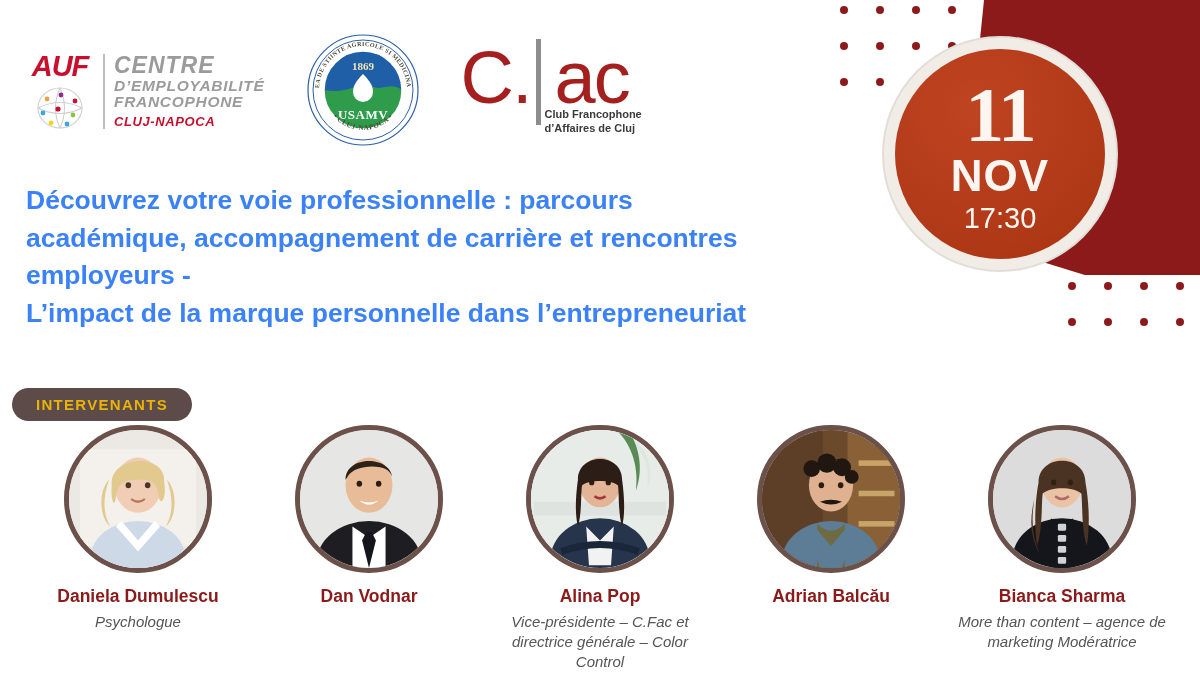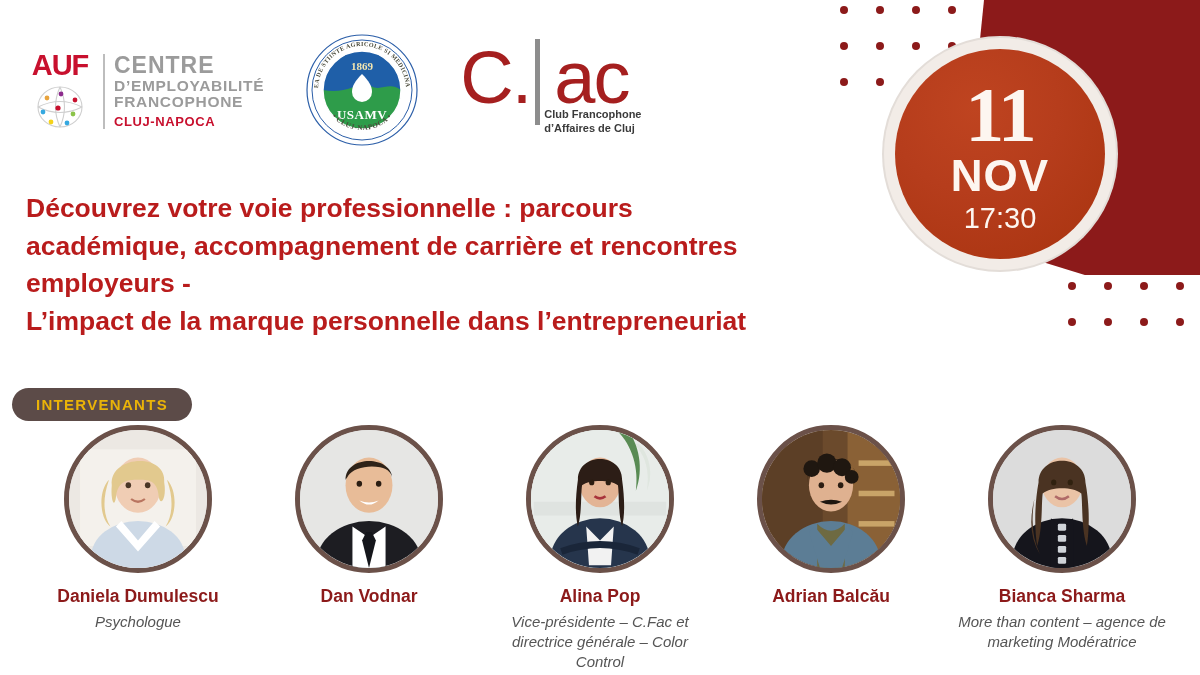--- a/index.html
+++ b/index.html
@@ -61,21 +61,21 @@
     font-size:29px; font-weight:normal; margin-top:6px; letter-spacing:0px;
   }
 
   
   .logos{
     position:absolute; top:34px; left:26px;
     display:flex; align-items:center; gap:42px; z-index:4;
   }
 
   
-  .logo-auf{ display:flex; align-items:flex-start; gap:9px; }
+  .logo-auf{ display:flex; align-items:flex-end; gap:9px;font-style:italic; }
   .auf-left{ display:flex; flex-direction:column; align-items:center; width:68px; }
   .auf-word{
     font-family:"Liberation Sans", sans-serif;
     font-weight:bold; font-size:29px; color:#c8102e;
     letter-spacing:-1px; line-height:1;
   }
   .auf-net{ margin-top:6px; width:58px; height:42px; }
   .auf-bar{ width:2px; background:#bdbdbd; align-self:stretch; margin-top:3px; }
   .auf-right{ display:flex; flex-direction:column; line-height:1.08; padding-top:2px;}
   .auf-r1{ font-size:23px; font-weight:bold; color:#9b9b9b; letter-spacing:1px; }
@@ -98,22 +98,22 @@
     background:#8d8d8d;
   }
   .cfac-sub{
     position:absolute; left:84px; top:66px;
     font-size:11px; font-weight:bold; color:#3a3a3a; line-height:1.3;
     white-space:nowrap;
   }
 
   
   .title{
-    position:absolute; left:26px; top:190px; width:900px; z-index:4;
-    color:#b91c1c; font-weight:bold; font-size:26.5px; line-height:1.42;
+    position:absolute; left:26px; top:182px; width:900px; z-index:4;
+    color:#3b82f6; font-weight:bold; font-size:26.5px; line-height:1.42;
   }
   .title .ln{ display:block; }
 
   
   .speakers-badge{
     position:absolute; left:12px; top:388px; z-index:4;
     background:#5c4b48; color:#eab308;
     font-weight:bold; font-size:15px; letter-spacing:1.3px;
     padding:8px 24px; border-radius:20px;
   }

